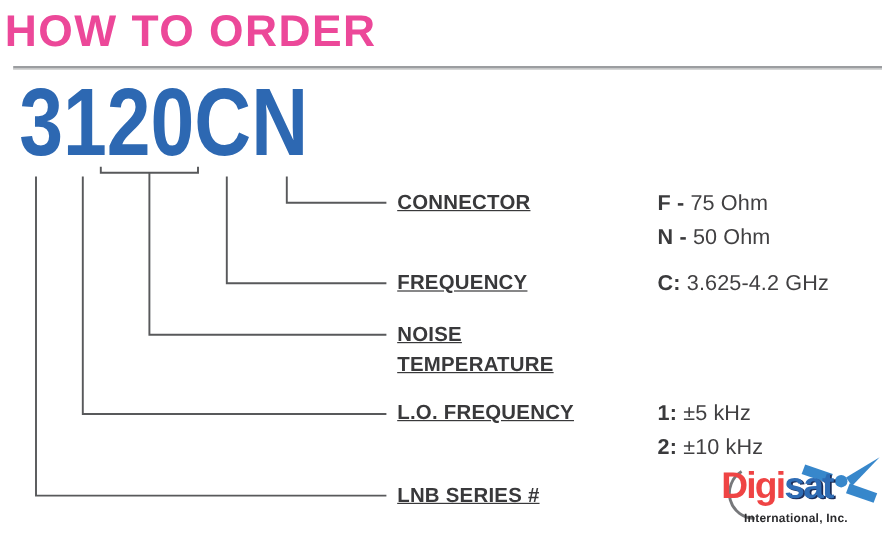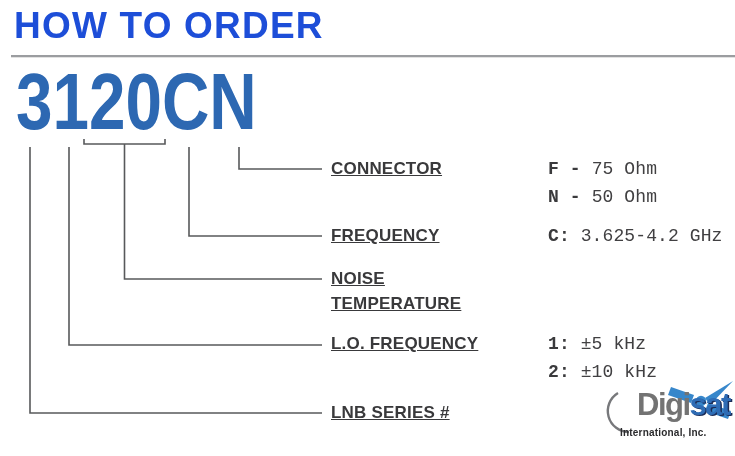--- a/index.html
+++ b/index.html
@@ -2,22 +2,22 @@
 <html><head>
 <meta charset="utf-8">
 <style>
   html,body{margin:0;padding:0;background:#ffffff;}
   #page{
     position:relative;width:735px;height:456px;background:#ffffff;overflow:hidden;
     font-family:"Liberation Sans","DejaVu Sans",sans-serif;
   }
   
   #title{
-    position:absolute;left:14px;top:7px;font-size:37px;font-weight:bold;
-    letter-spacing:1.2px;color:#1d4ed8;line-height:1;white-space:nowrap;
+    position:absolute;left:4px;top:7px;font-size:37px;font-weight:bold;
+    letter-spacing:1.2px;color:#ec4899;line-height:1;white-space:nowrap;
   }
   #rule{
     position:absolute;left:11px;top:55px;width:724px;height:2px;
     background:#9b9da0;border-bottom:1px solid #e2e2e2;
   }
   
   #partnum{
     position:absolute;left:16px;top:62px;font-size:80px;font-weight:bold;
     color:#2d68b2;line-height:1;transform:scaleX(0.82);transform-origin:left top;
     white-space:nowrap;letter-spacing:0;
@@ -26,31 +26,31 @@
   #lines{position:absolute;left:0;top:0;width:735px;height:456px;}
   
   .lbl{
     position:absolute;left:331px;color:#39393b;font-weight:bold;font-size:17px;
     line-height:25px;white-space:nowrap;letter-spacing:0.2px;text-decoration:underline;
   }
   .lbl.single{line-height:20px;}
   
   .val{
     position:absolute;left:548px;color:#414042;font-size:18px;line-height:28px;
-    white-space:nowrap;letter-spacing:0.1px;font-family:Liberation Mono, monospace;
+    white-space:nowrap;letter-spacing:0.1px;
   }
   .val b{font-weight:bold;color:#3a3a3c;}
   
   #logo{position:absolute;left:588px;top:370px;width:147px;height:86px;}
   #logo-art{position:absolute;left:0;top:0;width:147px;height:86px;}
   #logo-text{
     position:absolute;left:13px;top:19px;font-size:31px;font-weight:bold;
     letter-spacing:-1.5px;line-height:1;white-space:nowrap;
   }
-  #logo-text .blk{color:#737373;margin-left:36px;}
+  #logo-text .blk{color:#ef4444;}
   #logo-text .blu{color:#2e6cb5;text-shadow:1.5px 1px 0 #1b2c57;}
   #logo-sub{
     position:absolute;left:32px;top:57px;font-size:10px;font-weight:bold;
     color:#2b2b2d;letter-spacing:0.2px;white-space:nowrap;
   }
 </style>
 </head>
 <body>
 
 <div id="page">

